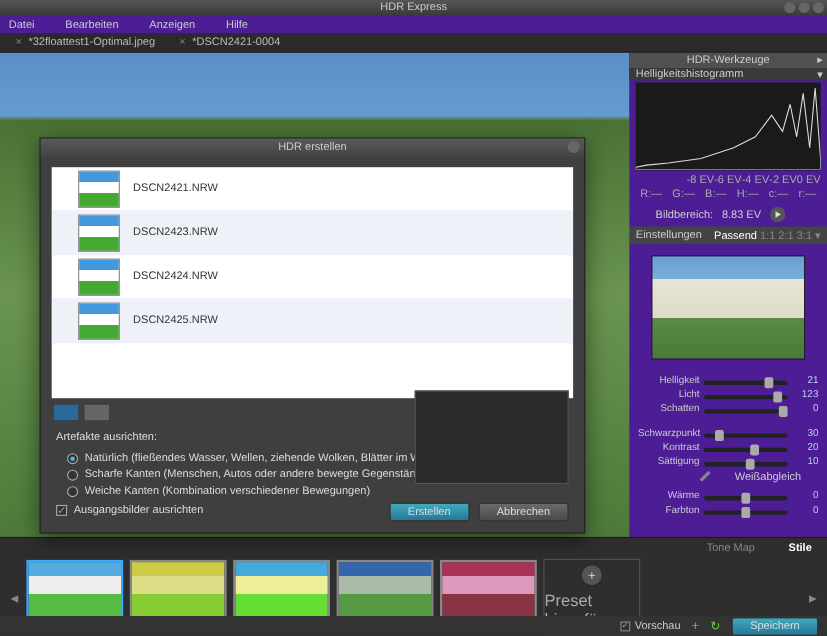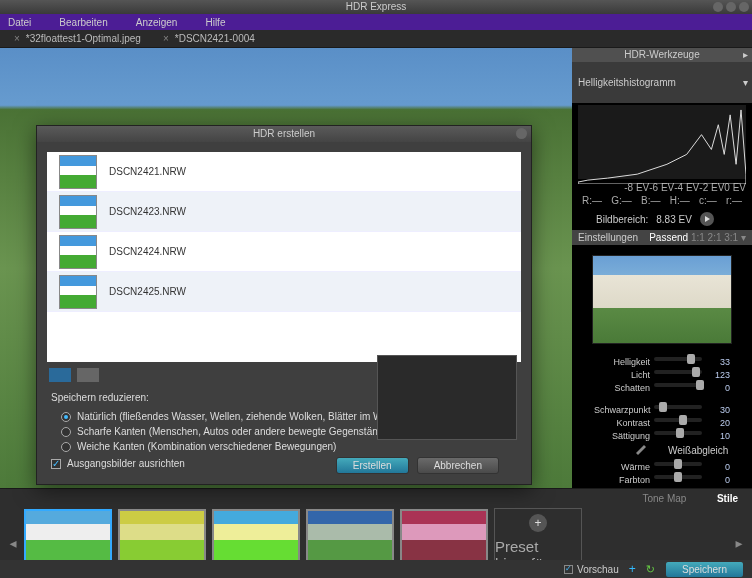--- a/index.html
+++ b/index.html
@@ -11,40 +11,40 @@
 .menubar span{cursor:pointer}
 .tabstrip{height:18px;background:#2a2a2a;display:flex;align-items:center;padding-left:6px;gap:6px;border-bottom:1px solid #1a1a1a;font-size:10px}
 .tab{padding:2px 8px;color:#bbb}
 .tab .x{margin-right:6px;opacity:.6}
 .main{display:flex;height:calc(100% - 48px - 90px)}
 .canvas{flex:1;position:relative;background:linear-gradient(180deg,#5a8fc7 0%,#689dd0 15%,#4d7a3a 15%,#3d6030 100%)}
 .canvas::before{content:"";position:absolute;inset:0;background:
  radial-gradient(ellipse 200px 150px at 70% 60%,#f0ece0 0%,#e8e4d6 25%,transparent 26%),
  linear-gradient(180deg,transparent 0%,transparent 13%,#4a7235 14%,#6a9450 50%,#4d7a3a 100%);
  mix-blend-mode:normal}
-.side{width:180px;background:#000000;display:flex;flex-direction:column}
+.side{width:180px;background:#4c1d95;display:flex;flex-direction:column}
 .side-hdr{background:#505050;height:14px;text-align:center;line-height:14px;font-size:10px;position:relative}
 .side-hdr .rarrow{position:absolute;right:4px}
-.sub-hdr{background:#3a3a3a;padding:15px 6px;font-size:9px;position:relative}
+.sub-hdr{background:#3a3a3a;padding:0 6px;font-size:9px;position:relative}
 .sub-hdr .rarrow{position:absolute;right:4px}
 .histogram{height:80px;background:#1a1a1a;margin:2px 6px;position:relative}
 .histo-s{position:absolute;left:-2px;top:-10px;font-size:8px}
 .histo-h{position:absolute;right:-2px;top:-10px;font-size:8px}
 .histo-svg{position:absolute;inset:0}
 .ev-axis{display:flex;justify-content:flex-end;padding:0 6px;font-size:8px;color:#aaa;margin-top:1px}
 .rgb-row{display:flex;justify-content:space-between;padding:2px 10px;font-size:8px;color:#aaa}
 .bildbereich{display:flex;align-items:center;gap:8px;padding:4px 24px;font-size:9px}
 .playbtn{width:14px;height:14px;border-radius:7px;background:#555;display:flex;align-items:center;justify-content:center}
 .playbtn::after{content:"";border-left:5px solid #ddd;border-top:3px solid transparent;border-bottom:3px solid transparent;margin-left:1px}
 .einst-hdr{background:#444;padding:2px 6px;font-size:9px;display:flex;justify-content:space-between}
 .zoom-opts{color:#888}
 .zoom-opts .active{color:#fff}
 .preview{margin:10px auto;width:140px;height:95px;background:linear-gradient(180deg,#6a9fd4 0%,#7aadd8 22%,#e8e4d6 22%,#ded9c8 60%,#5a8a44 60%,#4a7a38 100%);border:1px solid #222}
 .sliders{padding:0 8px}
-.srow{display:flex;align-items:flex-start;margin:3px 14px;gap:4px}
+.srow{display:flex;align-items:flex-end;margin:3px 0;gap:4px}
 .srow .lbl{width:56px;text-align:right;font-size:9px;color:#ccc}
 .srow .track{flex:1;height:4px;background:#222;position:relative;border-radius:2px}
 .srow .thumb{position:absolute;width:8px;height:10px;background:#aaa;border-radius:2px;top:-3px;transform:translateX(-4px)}
 .srow .val{width:24px;text-align:right;font-size:9px;color:#bce}
 .gradient-warm{background:linear-gradient(90deg,#3af,#fff 50%,#fd0)}
 .gradient-tint{background:linear-gradient(90deg,#0c4,#fff 50%,#d3c)}
 .wb-row{display:flex;align-items:flex-start;gap:22px;margin:4px 0 6px 0;padding-left:56px}
 .wb-row .eyedrop{width:10px;height:10px;background:#888;clip-path:polygon(20% 100%,0 80%,60% 20%,80% 0,100% 20%,80% 40%,40% 80%)}
 .bottom{height:90px;background:#2e2e2e;border-top:1px solid #1a1a1a}
 .bottom-tabs{text-align:right;padding:4px 0;font-size:9px}
@@ -61,37 +61,37 @@
 .style .thumb.ar{background:linear-gradient(180deg,#4ad 0 25%,#ee9 25% 55%,#6d3 55% 100%)}
 .style .thumb.bd{background:linear-gradient(180deg,#36a 0 25%,#aba 25% 55%,#594 55% 100%)}
 .style .thumb.rb{background:linear-gradient(180deg,#a35 0 25%,#d9b 25% 55%,#834 55% 100%)}
 .addpreset{width:88px;height:70px;border:1px solid #555;display:flex;flex-direction:column;align-items:center;justify-content:center;gap:6px}
 .addpreset .plus{width:18px;height:18px;border-radius:9px;background:#555;color:#ddd;text-align:center;line-height:18px;font-size:12px}
 .addpreset .cap{font-size:15px;color:#aaa}
 .dialog{position:absolute;left:36px;top:77px;width:496px;height:360px;background:#3f3f3f;border:1px solid #222;box-shadow:0 5px 20px rgba(0,0,0,.5)}
 .dlg-title{background:linear-gradient(#5a5a5a,#444);height:16px;text-align:center;line-height:16px;font-size:10px;position:relative}
 .dlg-title .close{position:absolute;right:4px;top:2px;width:11px;height:11px;border-radius:6px;background:#666}
 .filelist{margin:10px 10px 6px 10px;background:#fff;height:210px;overflow:hidden}
-.filerow{display:flex;align-items:center;height:40px;border-bottom:1px solid #eef;padding:3px 12px;gap:12px}
+.filerow{display:flex;align-items:center;height:40px;border-bottom:1px solid #eef;padding:3px 24px;gap:12px}
 .filerow:nth-child(even){background:#eef2f8}
 .filerow .ft{width:38px;height:34px;background:linear-gradient(180deg,#49d 0 30%,#fff 30% 60%,#4a3 60% 100%);border:1px solid #888}
 .filerow .fn{font-size:10px;color:#333}
 .tabicons{display:flex;gap:6px;padding:0 12px}
 .tabicons .ti{width:22px;height:14px;background:#2a6a9a}
 .tabicons .ti2{width:22px;height:14px;background:#666}
 .options{padding:10px 14px;font-size:9.5px;color:#ddd}
 .opt-title{margin-bottom:8px}
 .radio-row{display:flex;align-items:center;gap:6px;margin:4px 0;padding-left:10px}
 .radio{width:10px;height:10px;border-radius:5px;border:1px solid #aaa;background:#333;position:relative}
 .radio.checked::after{content:"";position:absolute;inset:2px;background:#4bf;border-radius:3px}
 .check-row{display:flex;align-items:center;gap:6px;margin:6px 0}
 .checkbox{width:10px;height:10px;border:1px solid #aaa;background:#333;position:relative}
 .checkbox.checked::after{content:"✓";position:absolute;left:0;top:-2px;font-size:10px;color:#4bf}
 .preview-box{position:absolute;right:14px;bottom:44px;width:140px;height:85px;background:#2a2a2a;border:1px solid #555}
-.dlg-btns{position:absolute;right:32px;bottom:10px;display:flex;gap:8px}
+.dlg-btns{position:absolute;right:14px;bottom:10px;display:flex;gap:8px}
 .btn{padding:2px 16px;border:1px solid #333;border-radius:3px;background:linear-gradient(#6a6a6a,#4a4a4a);color:#ddd;font-size:10px;cursor:pointer}
 .btn.primary{background:linear-gradient(#4ab,#279)}
 .footer{position:absolute;bottom:0;left:0;right:0;height:18px;background:#333;display:flex;align-items:center;justify-content:flex-end;padding:0 8px;gap:10px;font-size:9px}
 .footer .vorschau{display:flex;align-items:center;gap:4px}
 .footer .fchk{width:9px;height:9px;border:1px solid #888}
 .footer .fchk.checked::after{content:"✓";font-size:8px;color:#4bf;display:block;margin-top:-2px}
 .footer .plus{color:#3bf;font-size:12px}
 .footer .refresh{color:#6c4;font-size:11px}
 </style>
 </head>
@@ -139,21 +139,21 @@
         <div class="filerow">
             <div class="ft"></div>
             <div class="fn">DSCN2425.NRW</div>
           </div>
       </div>
       <div class="tabicons">
         <div class="ti"></div>
         <div class="ti2"></div>
       </div>
       <div class="options">
-        <div class="opt-title">Speichern reduzieren:</div>
+        <div class="opt-title">Artefakte ausrichten:</div>
         <div class="radio-row">
             <div class="radio checked"></div>
             <span>Natürlich (fließendes Wasser, Wellen, ziehende Wolken, Blätter im Wind usw.)</span>
           </div>
         <div class="radio-row">
             <div class="radio"></div>
             <span>Scharfe Kanten (Menschen, Autos oder andere bewegte Gegenstände)</span>
           </div>
         <div class="radio-row">
             <div class="radio"></div>
@@ -213,21 +213,21 @@
         <span>3:1</span> ▾
       </span>
     </div>
     <div class="preview"></div>
     <div class="sliders" id="sliders">
         <div class="srow">
           <div class="lbl">Helligkeit</div>
           <div class="track ">
             <div class="thumb" style="left:78%"></div>
           </div>
-          <div class="val">33</div>
+          <div class="val">21</div>
         </div>
         <div class="srow">
           <div class="lbl">Licht</div>
           <div class="track ">
             <div class="thumb" style="left:88%"></div>
           </div>
           <div class="val">123</div>
         </div>
         <div class="srow">
           <div class="lbl">Schatten</div>

